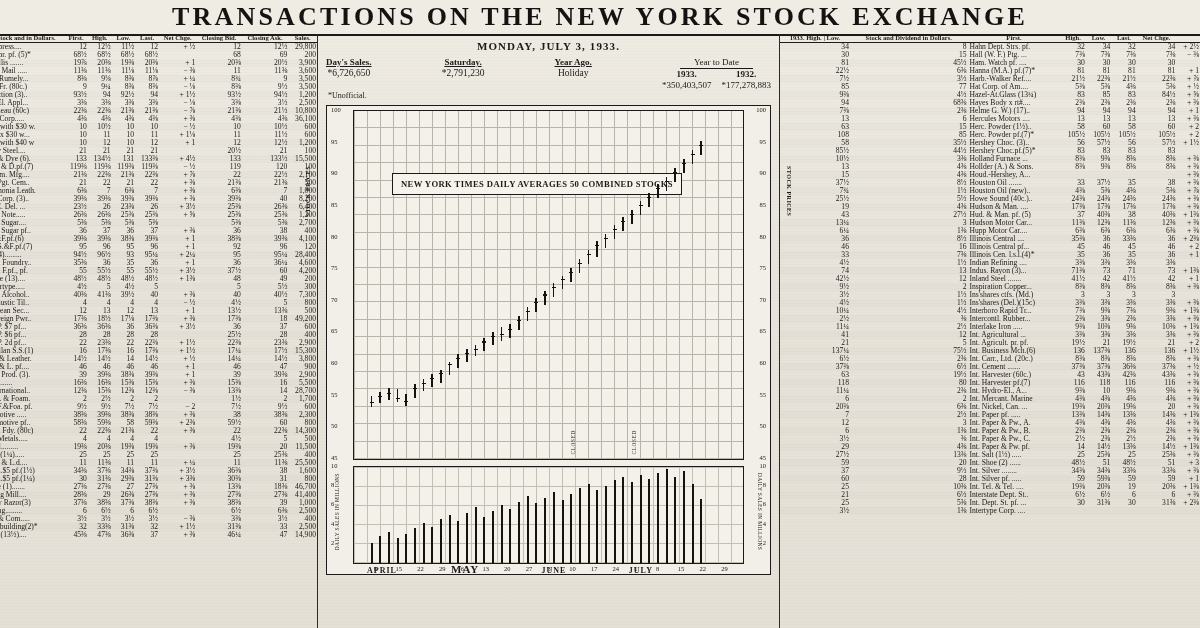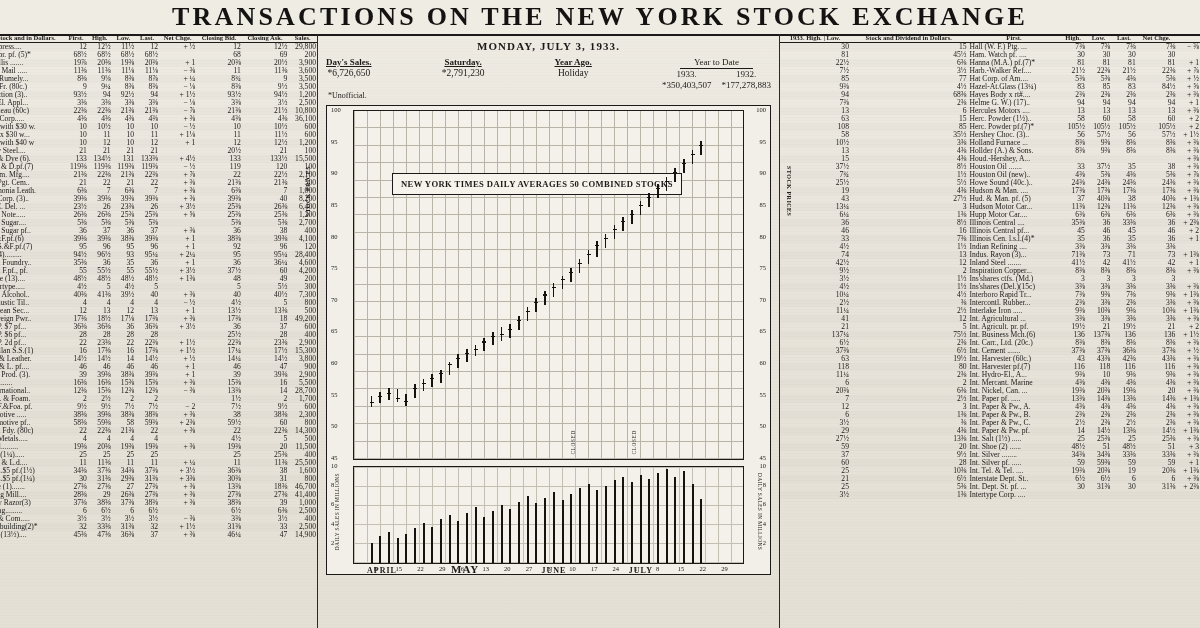--- a/index.html
+++ b/index.html
@@ -73,21 +73,21 @@
   .sales-block{
     display:flex;justify-content:space-between;align-items:flex-start;
     padding:2px 8px 0 8px;font-size:9px;line-height:11px;
   }
   .sales-col{text-align:center;}
   .sales-col .lbl{font-weight:700;text-decoration:underline;font-size:9px;}
   .sales-col .val{font-size:9.5px;font-family:Liberation Serif, serif;}
   .ytd{
     text-align:center;font-size:9px;line-height:11px;
   }
-  .ytd .lbl{font-weight:400;text-align:center;}
+  .ytd .lbl{font-weight:700;text-align:center;}
   .ytd-row{display:flex;gap:10px;}
   .unofficial{font-size:8px;padding-left:10px;}
   
   .chart-wrap{
     position:relative;margin:5px 8px 0 8px;height:470px;
     border:1.5px solid #1b1a18;background:#f2efe8;
     box-sizing:border-box;
   }
   .axis-label{
     position:absolute;font-size:6px;letter-spacing:.5px;font-weight:700;
@@ -1093,20 +1093,30 @@
             <th>Stock and Dividend in Dollars.</th>
             <th>First.</th>
             <th>High.</th>
             <th>Low.</th>
             <th>Last.</th>
             <th>Net Chge.</th>
           </tr>
         </thead>
         <tbody id="right-body">
             <tr>
+              <td class="num">34</td>
+              <td class="num">8</td>
+              <td class="name">Hahn Dept. Strs. pf.</td>
+              <td class="num">32</td>
+              <td class="num">34</td>
+              <td class="num">32</td>
+              <td class="num">34</td>
+              <td class="num">+ 2½</td>
+            </tr>
+            <tr>
               <td class="num">30</td>
               <td class="num">15</td>
               <td class="name">Hall (W. F.) Ptg. ...</td>
               <td class="num">7⅜</td>
               <td class="num">7⅜</td>
               <td class="num">7⅜</td>
               <td class="num">7⅜</td>
               <td class="num">− ⅜</td>
             </tr>
             <tr>
@@ -1213,20 +1223,30 @@
               <td class="num">58</td>
               <td class="num">35½</td>
               <td class="name">Hershey Choc. (3)..</td>
               <td class="num">56</td>
               <td class="num">57½</td>
               <td class="num">56</td>
               <td class="num">57½</td>
               <td class="num">+ 1½</td>
             </tr>
             <tr>
+              <td class="num">85½</td>
+              <td class="num">44½</td>
+              <td class="name">Hershey Choc.pf.(5)*</td>
+              <td class="num">83</td>
+              <td class="num">83</td>
+              <td class="num">83</td>
+              <td class="num">83</td>
+              <td class="num"></td>
+            </tr>
+            <tr>
               <td class="num">10½</td>
               <td class="num">3⅜</td>
               <td class="name">Holland Furnace ...</td>
               <td class="num">8⅜</td>
               <td class="num">9⅜</td>
               <td class="num">8⅜</td>
               <td class="num">8⅜</td>
               <td class="num">+ ⅜</td>
             </tr>
             <tr>

